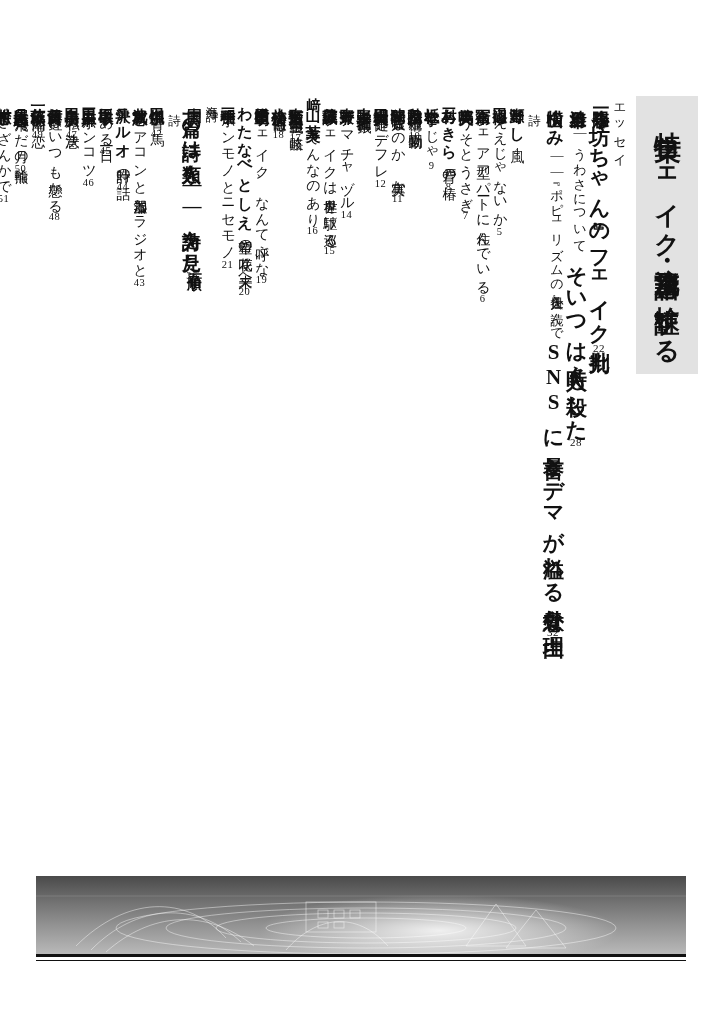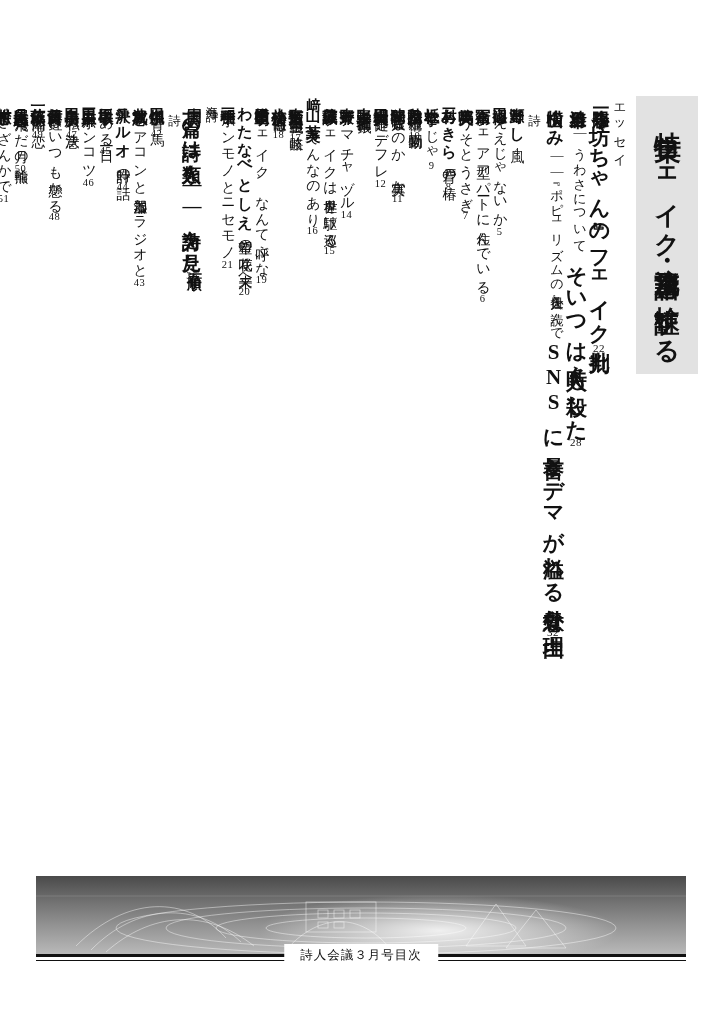--- a/index.html
+++ b/index.html
@@ -412,16 +412,15 @@
           <rect x="282" y="46" width="10" height="6"></rect>
           <rect x="298" y="46" width="10" height="6"></rect>
           <path d="M430,70 L460,28 L490,70 Z"></path>
           <path d="M470,72 L500,34 L530,72 Z"></path>
           <path d="M0,20 L650,20" stroke-opacity="0.18"></path>
         </g>
       </svg>
     </div>
     <div class="band-rule"></div>
     <div class="band-rule2"></div>
-    <div class="band-caption">詩人会議３月号目次</div>
   </div>
 
 </div>
 
 </body></html>

